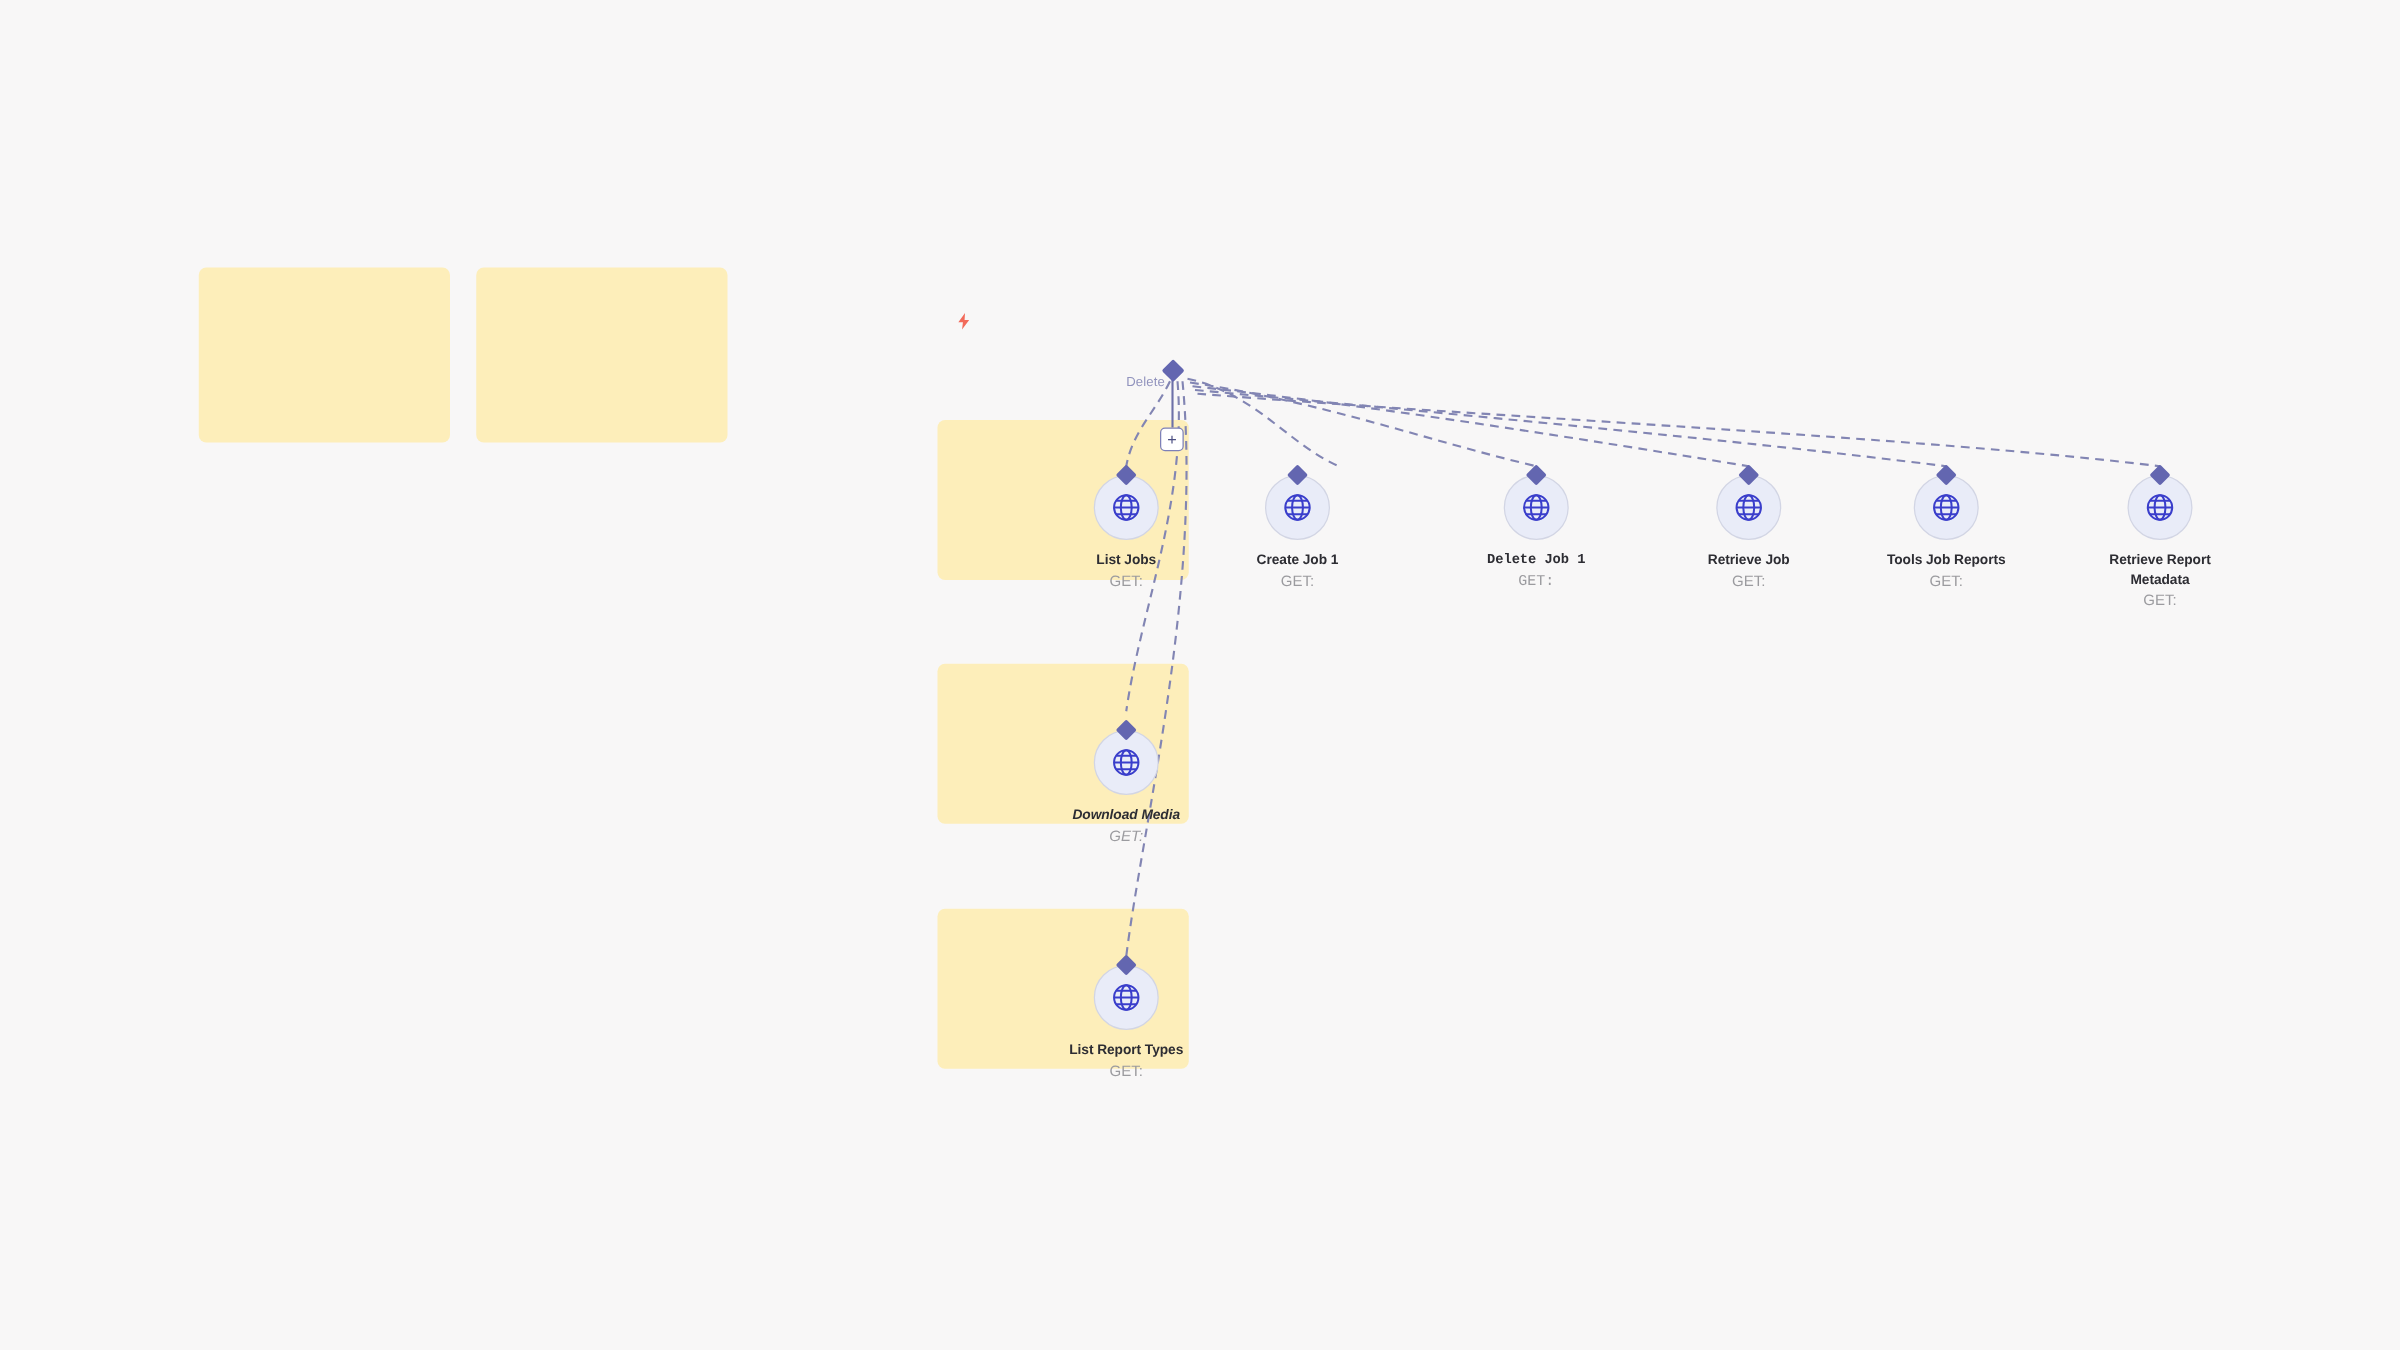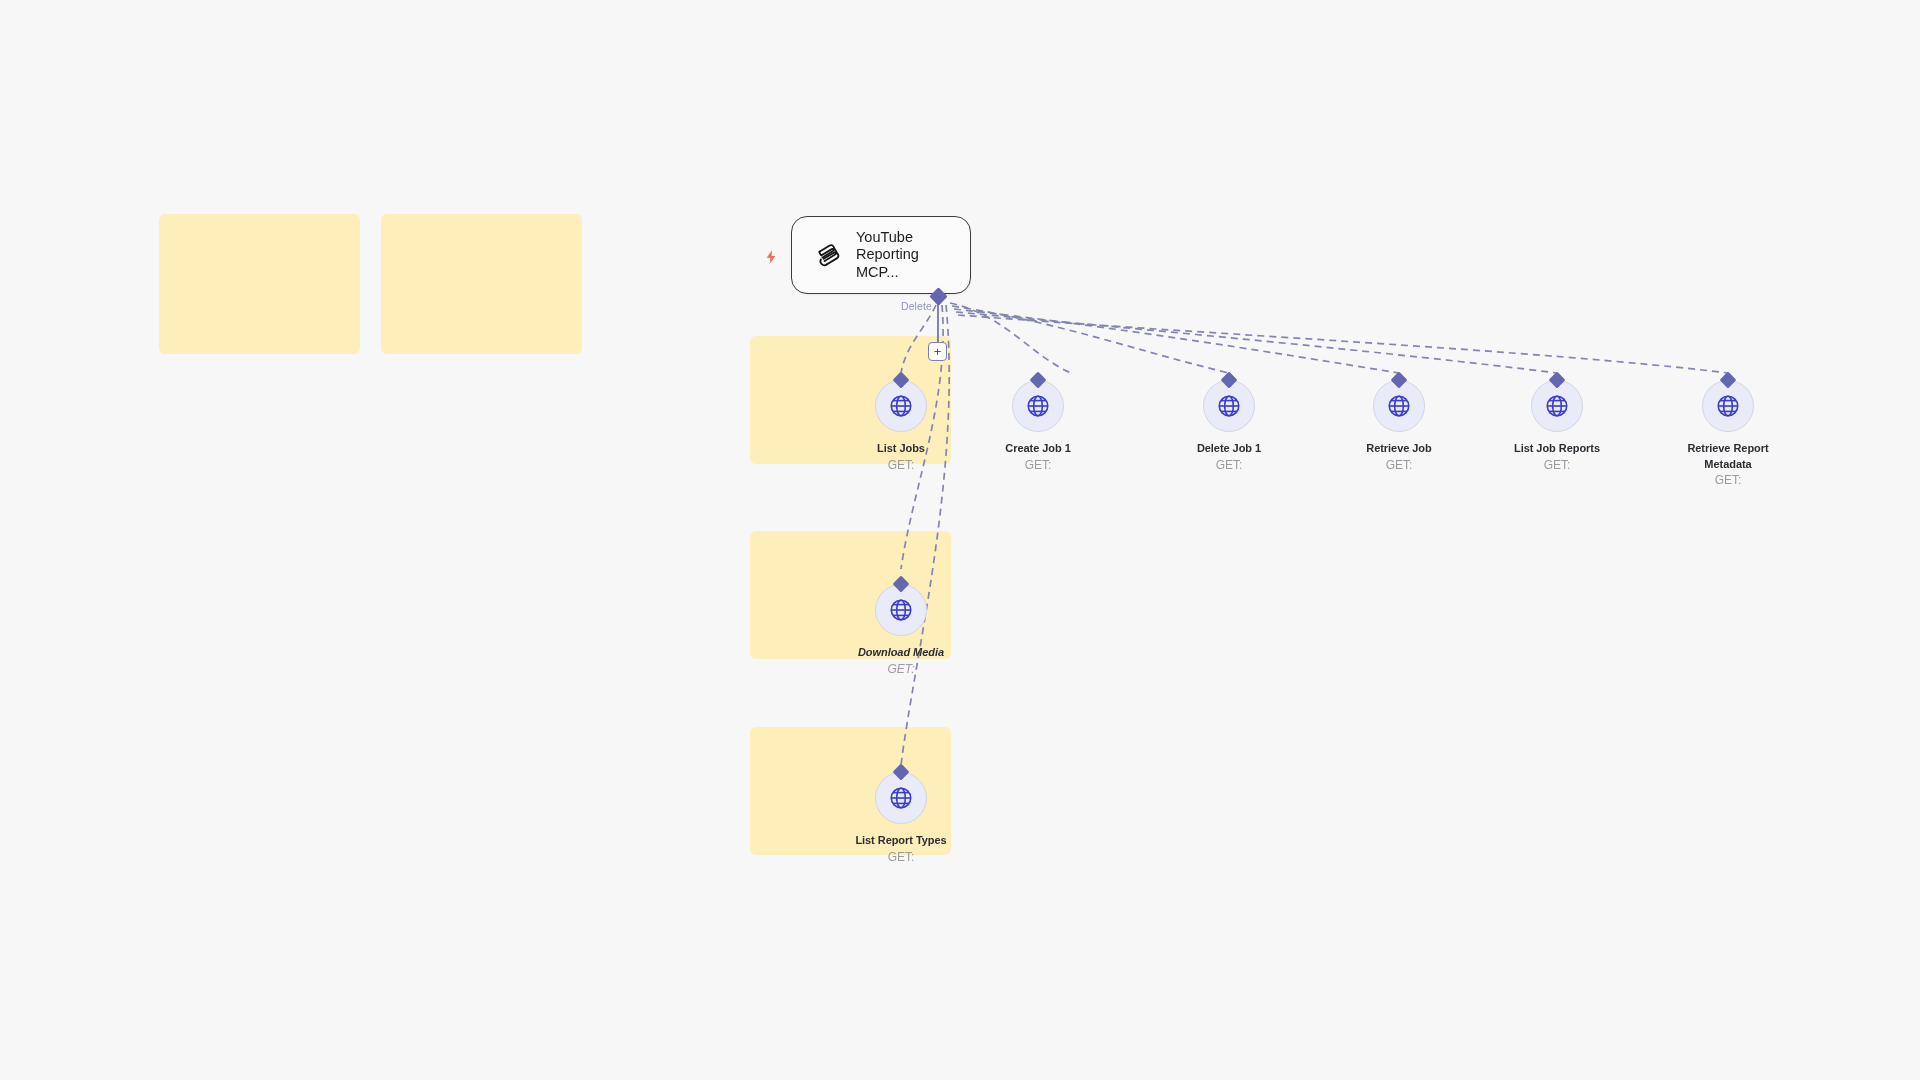--- a/index.html
+++ b/index.html
@@ -203,34 +203,20 @@
     <path class="edge-path" d="M 956,312 C 1150,330 1390,352 1557,373"></path>
     <path class="edge-path" d="M 958,315 C 1200,334 1540,350 1728,373"></path>
   </svg>
 
   <div class="bolt">
     <svg width="16" height="16" viewBox="0 0 24 24" aria-hidden="true">
       <path d="M13.5 2 L5.5 13.2 H11 L10 22 L18.5 10.4 H13 Z" fill="#f26a5a"></path>
     </svg>
   </div>
 
-  <div id="agent-card">
-    <div class="logo">
-      <svg width="30" height="30" viewBox="0 0 32 32" aria-hidden="true">
-        <g fill="none" stroke="#151515" stroke-width="1.9" stroke-linecap="round" stroke-linejoin="round">
-          <path d="M9 12.5 L19.5 6.2 a3.4 3.4 0 0 1 3.6 5.8 L12.3 18.6"></path>
-          <path d="M11.2 16.3 L21.7 10 a3.4 3.4 0 0 1 3.6 5.8 L14.5 22.4"></path>
-          <path d="M13.4 20.1 L23.9 13.8 a3.4 3.4 0 0 1 3.6 5.8 L16.7 26.2"></path>
-          <path d="M16.7 26.2 a4.3 4.3 0 0 1 -6.2 -5.5"></path>
-          <path d="M9 12.5 a4.2 4.2 0 0 0 2.2 3.8"></path>
-        </g>
-      </svg>
-    </div>
-    <div class="title">YouTube Reporting MCP...</div>
-  </div>
 
   <div class="diamond" style="left:932px;top:290px;"></div>
   <div id="tools-label">Delete</div>
   <div id="add-tool-btn">+</div>
 
   <div class="tool-node" style="left:901px;top:380px;">
     <div class="bubble">
       <div class="node-diamond"></div>
       <svg width="26" height="26" viewBox="0 0 24 24" aria-hidden="true">
         <g fill="none" stroke="#3a3ecb" stroke-width="1.5">
@@ -290,21 +276,21 @@
           <line x1="3" y1="12" x2="21" y2="12"></line>
           <path d="M4.6 7 H19.4"></path>
           <path d="M4.6 17 H19.4"></path>
         </g>
       </svg>
     </div>
     <div class="node-label">Create Job 1</div>
     <div class="node-sub">GET:</div>
   </div>
 
-  <div class="tool-node" style="left:1229px;top:380px;">
+  <div class="tool-node" style="left:1229px;top:380px;font-family:Liberation Mono, monospace;">
     <div class="bubble">
       <div class="node-diamond"></div>
       <svg width="26" height="26" viewBox="0 0 24 24" aria-hidden="true">
         <g fill="none" stroke="#3a3ecb" stroke-width="1.5">
           <circle cx="12" cy="12" r="9"></circle>
           <ellipse cx="12" cy="12" rx="4" ry="9"></ellipse>
           <line x1="3" y1="12" x2="21" y2="12"></line>
           <path d="M4.6 7 H19.4"></path>
           <path d="M4.6 17 H19.4"></path>
         </g>
@@ -337,21 +323,21 @@
       <svg width="26" height="26" viewBox="0 0 24 24" aria-hidden="true">
         <g fill="none" stroke="#3a3ecb" stroke-width="1.5">
           <circle cx="12" cy="12" r="9"></circle>
           <ellipse cx="12" cy="12" rx="4" ry="9"></ellipse>
           <line x1="3" y1="12" x2="21" y2="12"></line>
           <path d="M4.6 7 H19.4"></path>
           <path d="M4.6 17 H19.4"></path>
         </g>
       </svg>
     </div>
-    <div class="node-label">List Job Reports</div>
+    <div class="node-label">Tools Job Reports</div>
     <div class="node-sub">GET:</div>
   </div>
 
   <div class="tool-node" style="left:1728px;top:380px;">
     <div class="bubble">
       <div class="node-diamond"></div>
       <svg width="26" height="26" viewBox="0 0 24 24" aria-hidden="true">
         <g fill="none" stroke="#3a3ecb" stroke-width="1.5">
           <circle cx="12" cy="12" r="9"></circle>
           <ellipse cx="12" cy="12" rx="4" ry="9"></ellipse>

